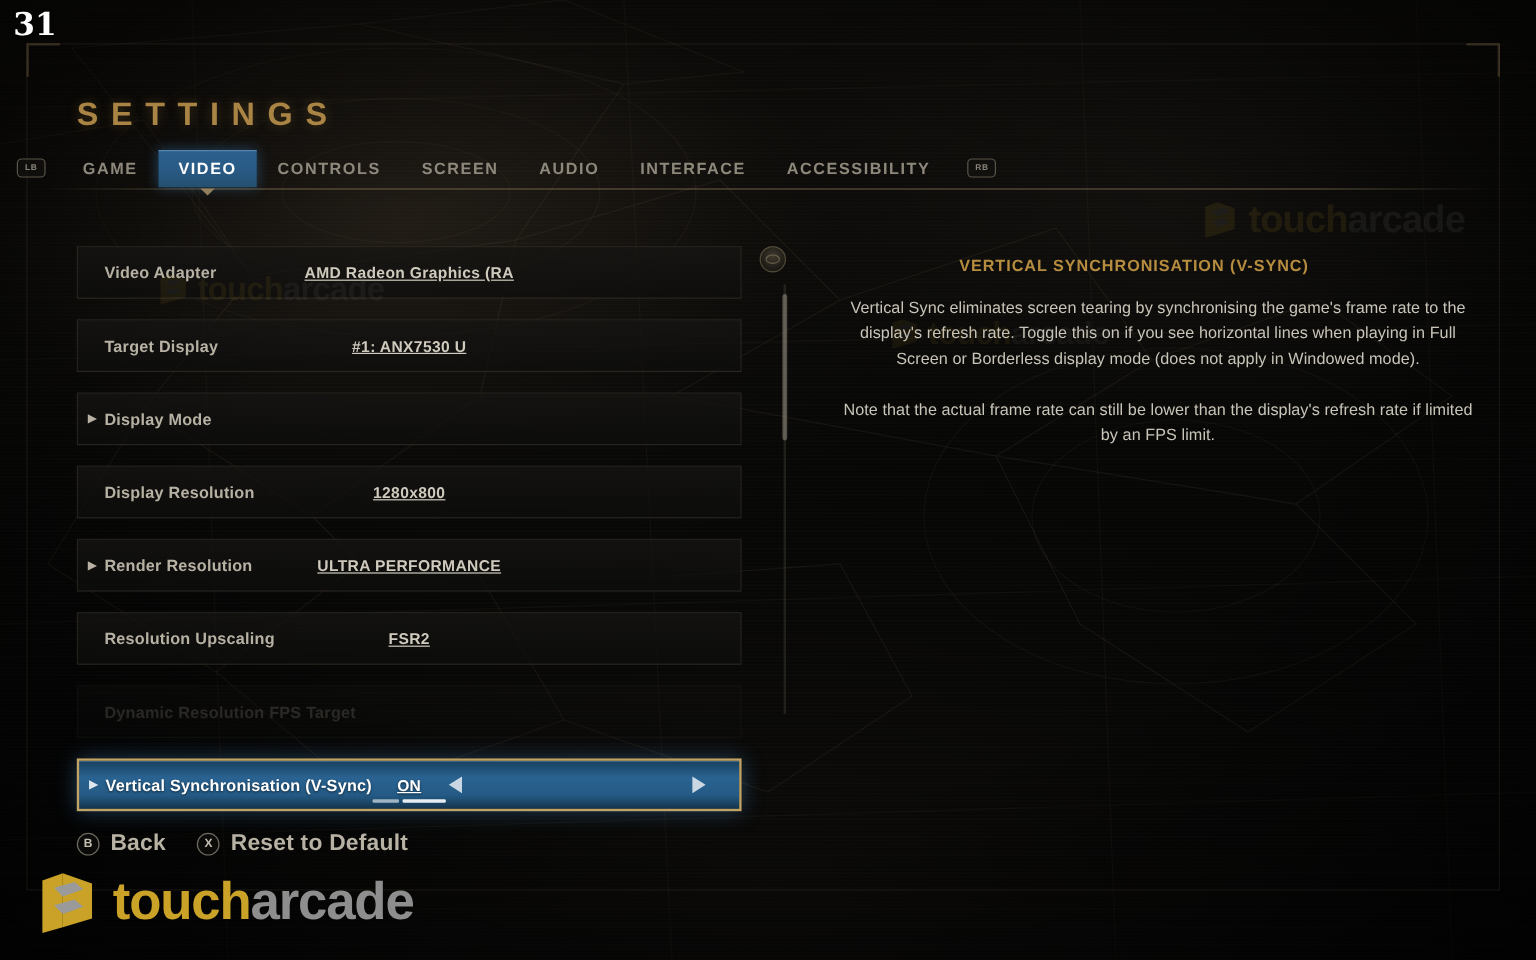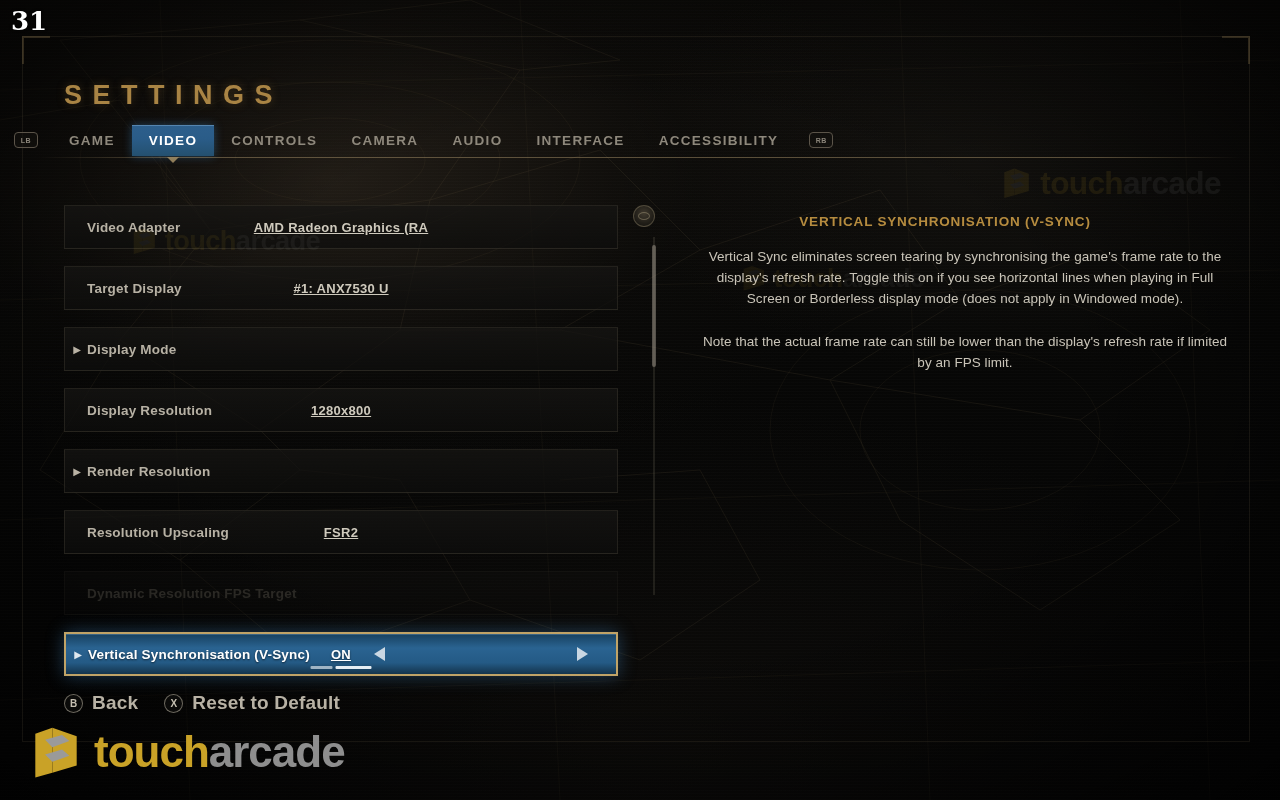--- a/index.html
+++ b/index.html
@@ -276,21 +276,21 @@
 <div id="fps-counter">31</div>
 
 <div id="page-title">SETTINGS</div>
 
 <div id="tabbar">
   <div class="bumper">LB</div>
   <div id="tabs-container" style="display:flex;align-items:center;">
       <div class="tab">GAME</div>
       <div class="tab active">VIDEO</div>
       <div class="tab">CONTROLS</div>
-      <div class="tab">CAMERA</div>
+      <div class="tab">SCREEN</div>
       <div class="tab">AUDIO</div>
       <div class="tab">INTERFACE</div>
       <div class="tab">ACCESSIBILITY</div>
     </div>
   <div class="bumper">RB</div>
 </div>
 <div id="tab-underline"></div>
 
 <div id="settings-list">
     <div class="row">
@@ -308,20 +308,21 @@
       <span class="label">Display Mode</span>
     </div>
     <div class="row">
       <span class="caret empty">▶</span>
       <span class="label">Display Resolution</span>
       <span class="value">1280x800</span>
     </div>
     <div class="row">
       <span class="caret">▶</span>
       <span class="label">Render Resolution</span>
+      <span class="value">ULTRA PERFORMANCE</span>
     </div>
     <div class="row">
       <span class="caret empty">▶</span>
       <span class="label">Resolution Upscaling</span>
       <span class="value">FSR2</span>
     </div>
     <div class="row disabled">
       <span class="caret empty">▶</span>
       <span class="label">Dynamic Resolution FPS Target</span>
     </div>

